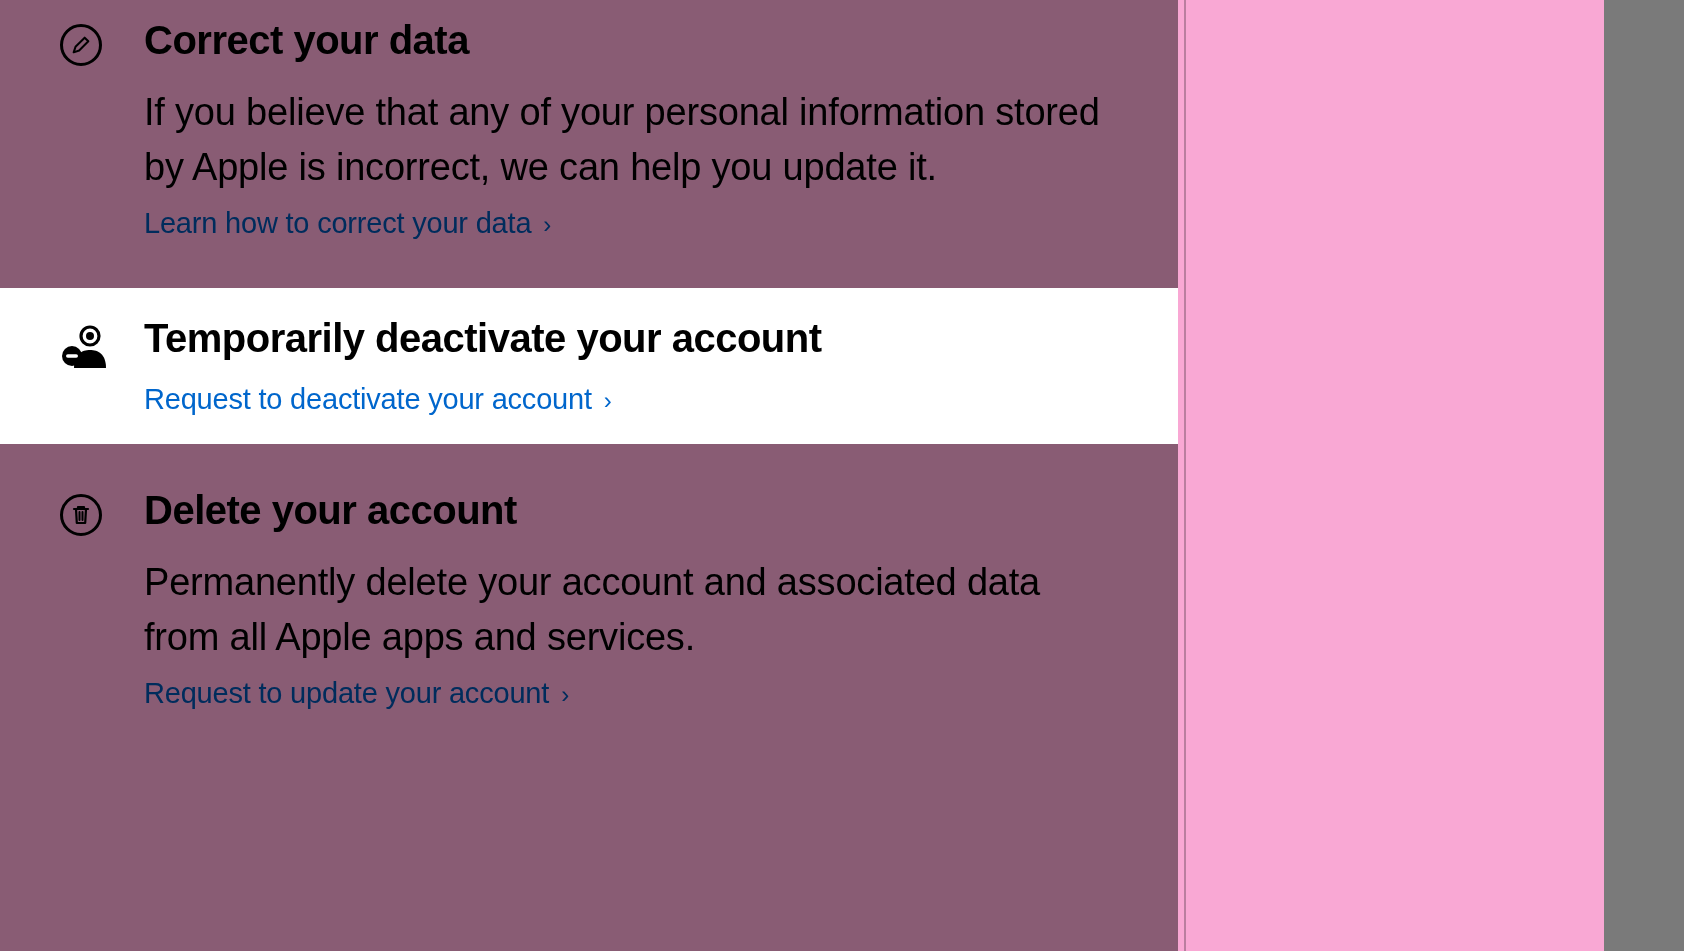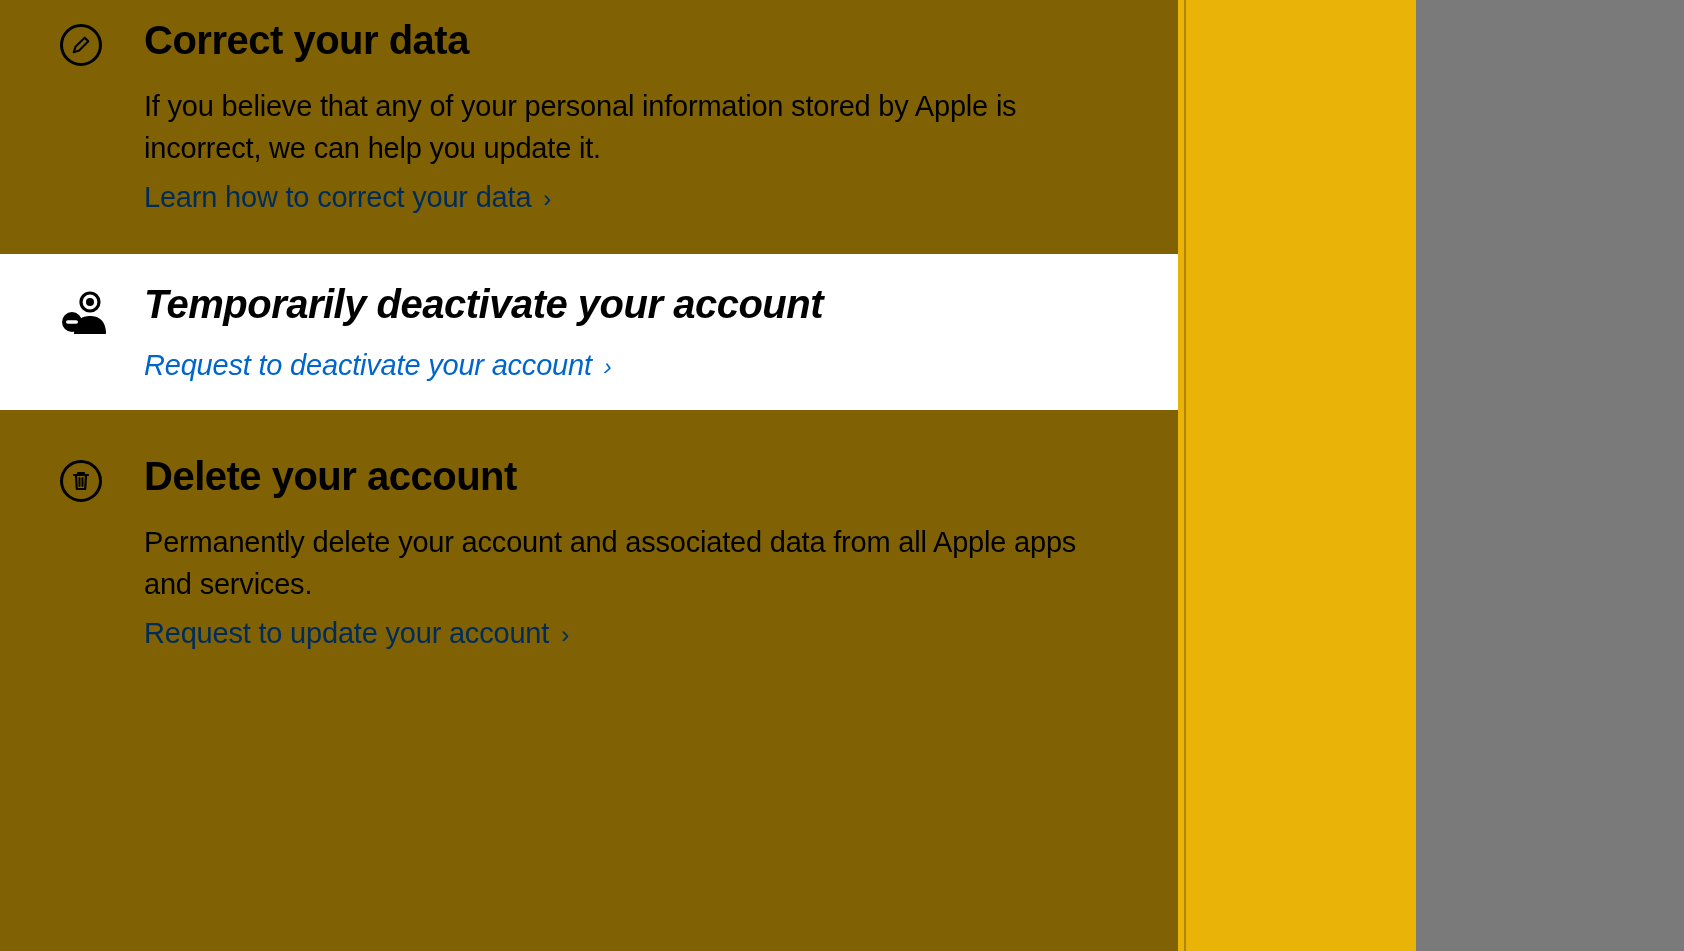--- a/index.html
+++ b/index.html
@@ -5,23 +5,23 @@
   * { box-sizing: border-box; margin: 0; padding: 0; }
   html, body { width: 100%; height: 100%; }
   body {
     font-family: -apple-system, BlinkMacSystemFont, "Segoe UI", Helvetica, Arial, sans-serif;
     background: #7a7a7a;
     color: #1d1d1f;
     overflow: hidden;
   }
   .page {
     position: relative;
-    width: 1416px;
+    width: 1604px;
     height: 951px;
-    background: #eab308;
+    background: #f9a8d4;
   }
   .content-col {
     position: absolute;
     left: 0;
     top: 0;
     width: 1178px;
     height: 951px;
   }
   .divider-right {
     position: absolute;
@@ -55,21 +55,21 @@
     max-width: 960px;
   }
   .section h2 {
     font-size: 40px;
     font-weight: 700;
     letter-spacing: -0.5px;
     color: #000;
     margin-bottom: 22px;
   }
   .section p.desc {
-    font-size: 29px;
+    font-size: 38px;
     line-height: 1.45;
     color: #000;
     margin-bottom: 12px;
     letter-spacing: -0.2px;
   }
   .section a.link {
     font-size: 29px;
     color: #0066cc;
     text-decoration: none;
     display: inline-flex;
@@ -95,21 +95,21 @@
     display: flex; align-items: center; justify-content: center;
   }
   .icon-circle svg { display:block; }
   .deactivate-icon {
     position: relative;
     width: 50px; height: 48px;
   }
   .deactivate-icon svg { display:block; }
   
   .sec-correct { padding-top: 18px; }
-  .sec-deactivate { margin-top: 12px; margin-bottom: 16px; font-style: italic; }
+  .sec-deactivate { margin-top: 20px; margin-bottom: 16px; }
   .sec-delete { }
   
   .section.highlight { z-index: 5; }
   .overlay-dim { z-index: 3; }
   .section.dimmed { z-index: 1; }
   
   .section.dimmed a.link { color: #0051a8; }
 </style>
 </head>
 <body>

